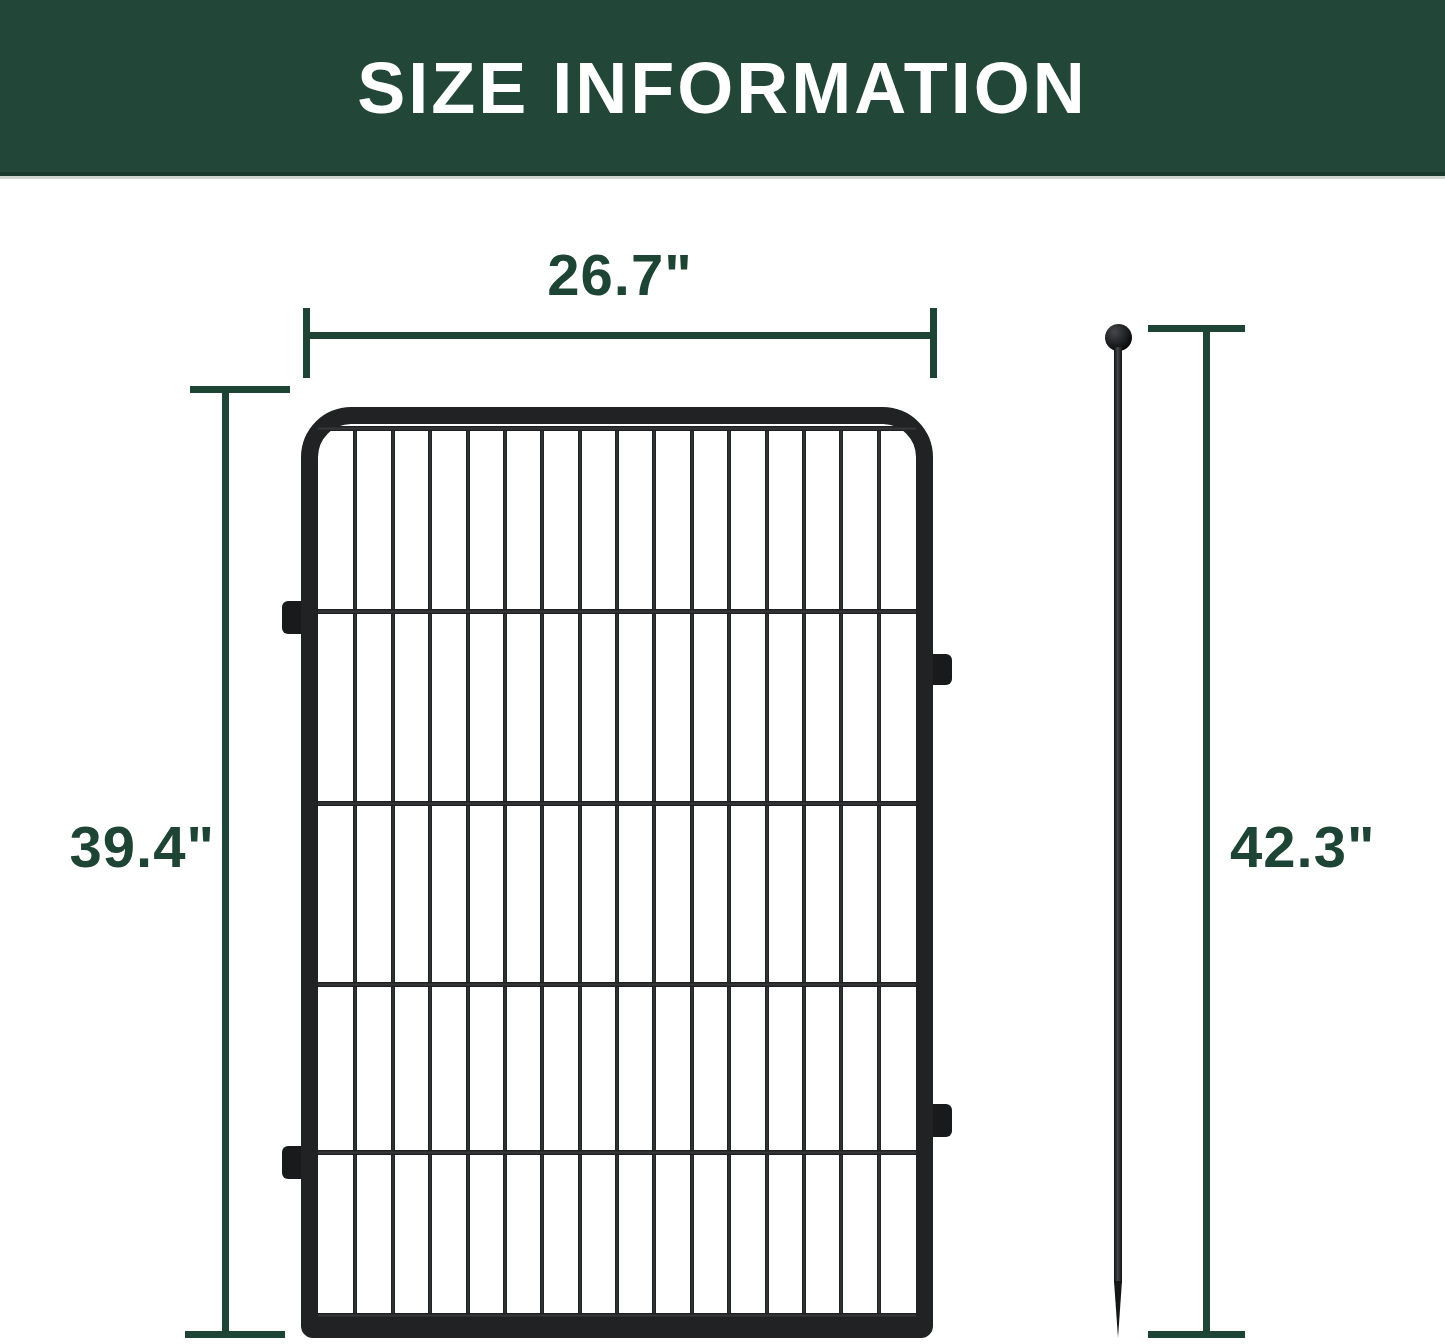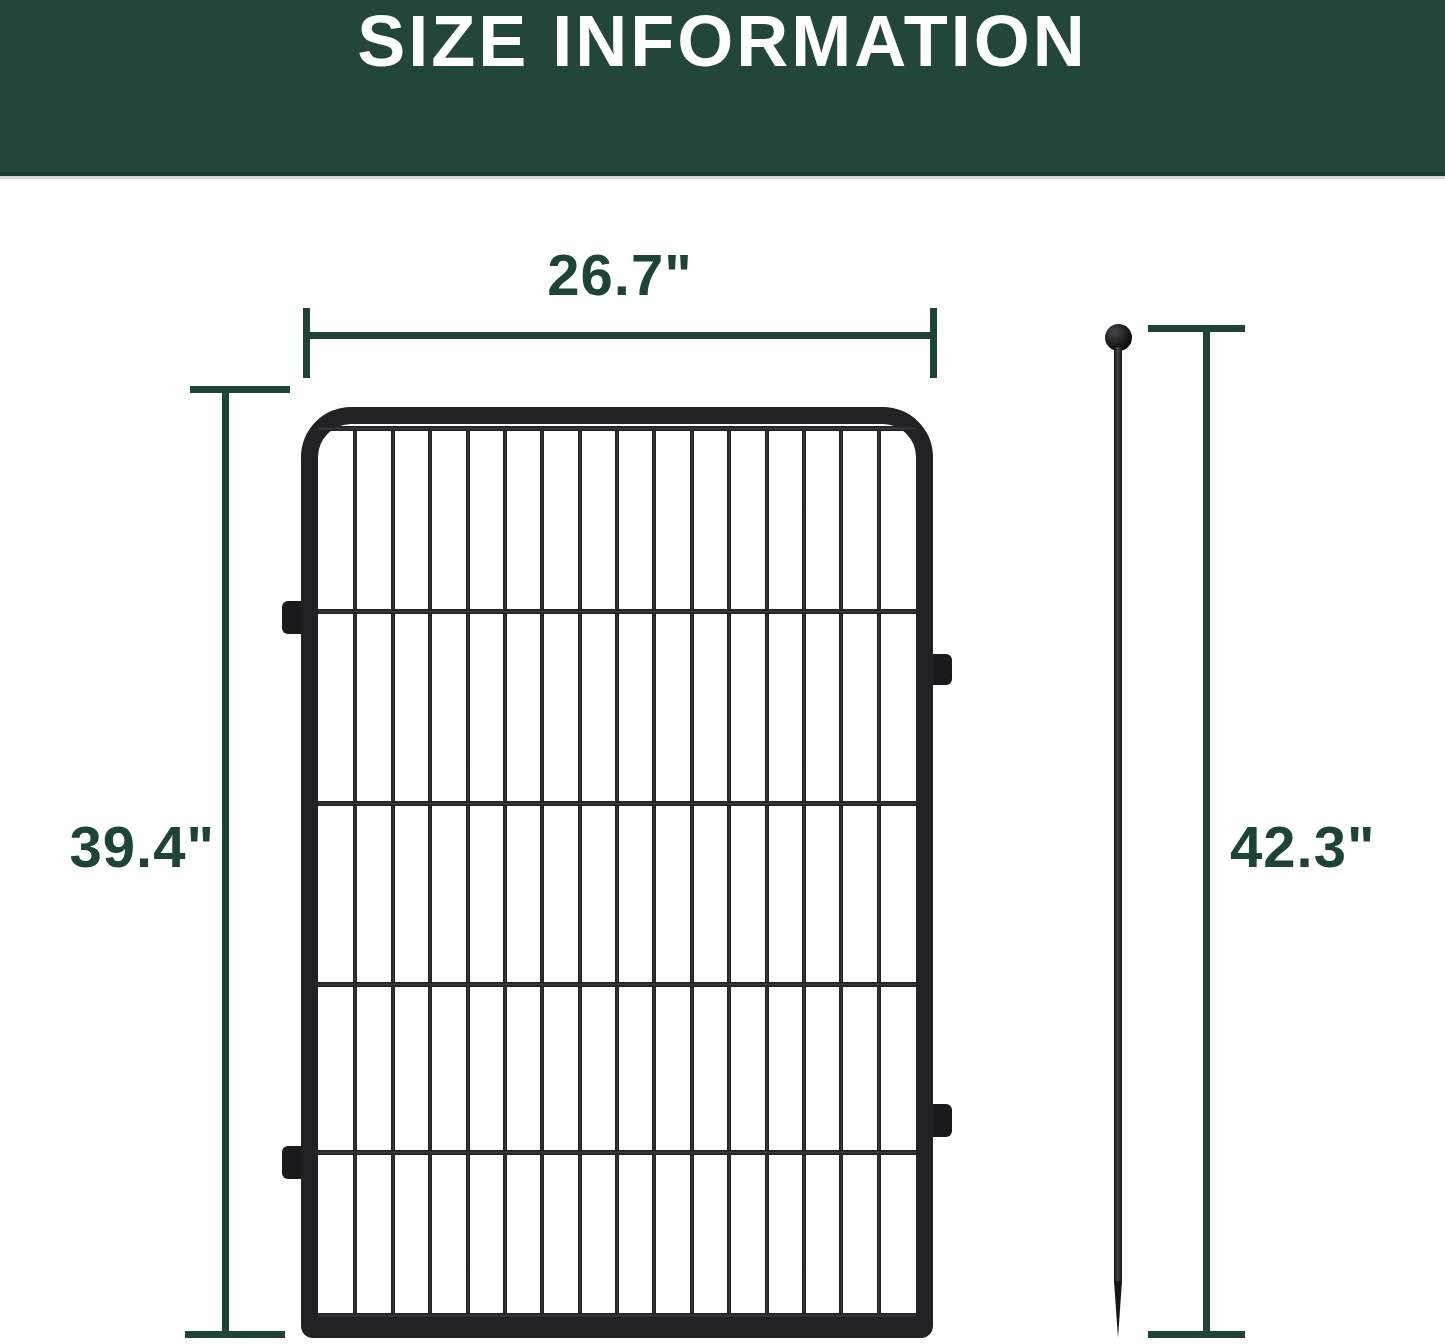--- a/index.html
+++ b/index.html
@@ -6,21 +6,21 @@
   .stage{
     position:relative;width:1445px;height:1344px;overflow:hidden;
     background:#ffffff;font-family:"Liberation Sans",sans-serif;
   }
   
   .banner{
     position:absolute;left:0;top:0;width:1445px;height:176px;
     background:var(--banner-bg,#224739);
     border-bottom:3px solid #cfd6cf;
     box-shadow:inset 0 -4px 0 rgba(0,0,0,.18);
-    display:flex;align-items:flex-start;justify-content:center;
+    display:flex;align-items:center;justify-content:center;
   }
   .banner h1{
     margin:0;color:var(--banner-text,#fff);
     font-size:72px;font-weight:bold;letter-spacing:3px;
   }
   
   .dim{position:absolute;background:var(--accent,#1d4434);}
   .dim-label{
     position:absolute;color:var(--accent,#1d4434);
     font-size:58px;font-weight:bold;line-height:1;letter-spacing:1px;

